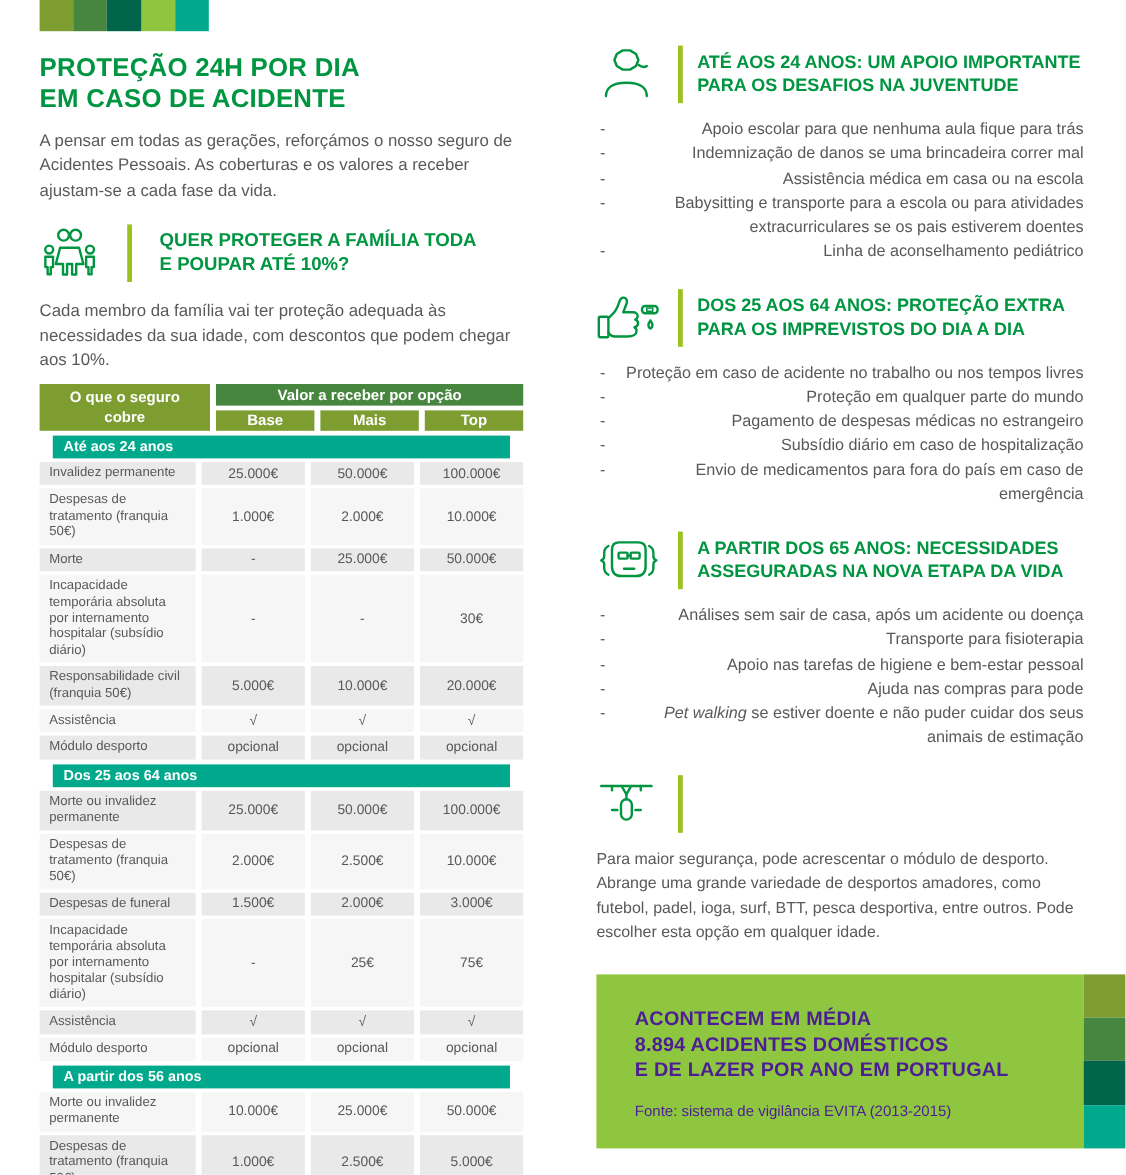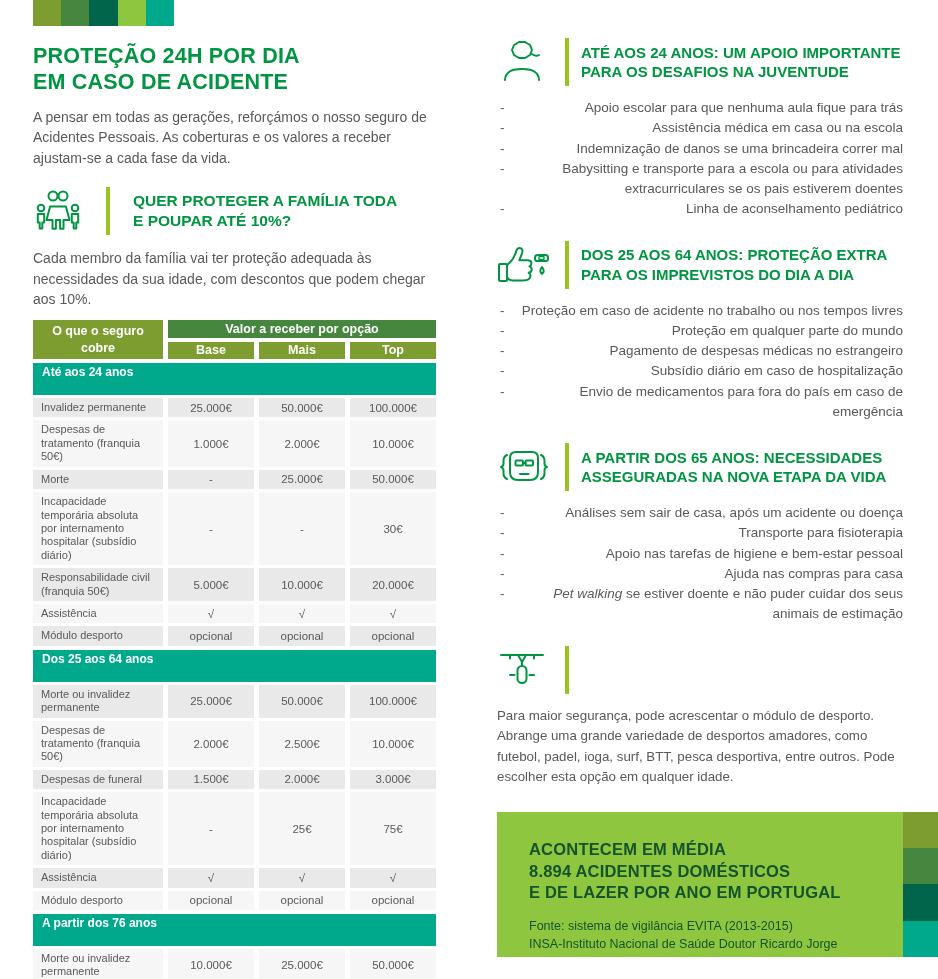--- a/index.html
+++ b/index.html
@@ -21,46 +21,46 @@
 
   .feature-head{display:flex;align-items:stretch;margin-top:19px;gap:11px;}
   .icon-box{display:flex;align-items:center;flex:0 0 auto;}
   .icon-box svg{stroke:var(--green);fill:none;stroke-width:2;stroke-linecap:round;stroke-linejoin:round;}
   .vbar{width:4px;background:var(--lime);margin:0 12px;flex:0 0 auto;}
   .feature-title{font-size:15.5px;font-weight:bold;color:var(--green);line-height:1.3;align-self:center;margin:0;}
   .family-text{margin:13px 0 0;font-size:14px;line-height:1.47;}
 
   .cov-table{margin-top:10px;}
   .thead{display:flex;column-gap:5px;}
-  .th-label{width:130px;background:var(--olive);color:#fff;font-weight:bold;font-size:12.5px;display:flex;align-items:center;justify-content:center;text-align:center;line-height:1.3;padding:2px 16px;}
+  .th-label{width:142px;background:var(--olive);color:#fff;font-weight:bold;font-size:12.5px;display:flex;align-items:center;justify-content:center;text-align:center;line-height:1.3;padding:2px 16px;}
   .th-right{flex:1;}
   .vh{background:var(--forest);color:#fff;font-weight:bold;font-size:12.5px;text-align:center;height:18px;line-height:18px;}
   .opts{display:flex;column-gap:5px;margin-top:4px;}
   .opts>div{flex:1;background:var(--olive);color:#fff;font-weight:bold;font-size:12.5px;text-align:center;height:17px;line-height:17px;}
 
-  .section-bar{background:var(--teal);color:#fff;font-weight:bold;font-size:12px;height:32px;line-height:13px;padding:3px 9px;margin:4px 0 3px;}
+  .section-bar{background:var(--teal);color:#fff;font-weight:bold;font-size:12px;height:19px;line-height:13px;padding:3px 9px;margin:4px 11px 3px;}
   .trow{display:flex;column-gap:5px;margin-bottom:3px;font-size:11px;line-height:1.22;}
   .trow .lbl{width:130px;padding:3px 6px 3px 8px;display:flex;align-items:center;}
   .trow .val{flex:1;display:flex;align-items:center;justify-content:center;text-align:center;font-size:11.5px;}
   .trow.dark>div{background:var(--rowdark);}
   .trow.light>div{background:var(--rowlight);}
 
   
   .col-right{position:absolute;left:497px;top:38px;width:441px;}
   .rsec{width:406px;margin-bottom:21px;}
   .rsec-head{display:flex;align-items:stretch;}
   .rsec-head .icon-box{width:56px;}
   .rtitle{font-size:15px;font-weight:bold;color:var(--green);line-height:1.3;align-self:center;margin:0;}
   .bullets{list-style:none;margin:12px 0 0;padding:0 0 0 2px;font-size:13.5px;line-height:1.5;text-align:right;}
   .bullets li{position:relative;padding-left:13px;}
   .bullets li::before{content:"-";position:absolute;left:1px;}
   .rpara{margin:12px 0 0;font-size:13.3px;line-height:1.55;}
 
   .stats{display:flex;margin-top:24px;height:145px;}
-  .stats-main{flex:1;background:var(--limebox);color:#14532d;padding:27px 10px 0 32px;}
+  .stats-main{flex:1;background:var(--limebox);color:#4c1d95;padding:27px 10px 0 32px;}
   .stats-title{margin:0;font-size:16.5px;font-weight:bold;line-height:1.32;letter-spacing:.2px;}
   .stats-source{margin:13px 0 0;font-size:12.5px;line-height:1.45;}
   .stats-stripes{width:35px;display:flex;flex-direction:column;}
   .stats-stripes>div{flex:1;}
 </style>
 </head>
 <body>
 
 <div class="page">
 
@@ -182,21 +182,21 @@
             <div class="val">√</div>
             <div class="val">√</div>
             <div class="val">√</div>
           </div>
           <div class="trow light">
             <div class="lbl">Módulo desporto</div>
             <div class="val">opcional</div>
             <div class="val">opcional</div>
             <div class="val">opcional</div>
           </div>
-          <div class="section-bar">A partir dos 76 anos</div>
+          <div class="section-bar">A partir dos 56 anos</div>
           <div class="trow light">
             <div class="lbl">Morte ou invalidez permanente</div>
             <div class="val">10.000€</div>
             <div class="val">25.000€</div>
             <div class="val">50.000€</div>
           </div>
           <div class="trow dark">
             <div class="lbl">Despesas de tratamento (franquia 50€)</div>
             <div class="val">1.000€</div>
             <div class="val">2.500€</div>
@@ -216,22 +216,22 @@
             <path d="M17 7 l5-3 6 0 5 3 2 5 -2 5 -5 3 -6 0 -5-3 -2-5 z"></path>
             <path d="M35 16 q4 3 7 1"></path>
             <path d="M8 42 q0-5 4-8 q4-3 13-3 q9 0 13 3 q4 3 4 8"></path>
           </svg>
         </span>
         <span class="vbar"></span>
         <h2 class="rtitle"><span>ATÉ AOS 24 ANOS: UM APOIO IMPORTANTE</span><br><span>PARA OS DESAFIOS NA JUVENTUDE</span></h2>
       </div>
       <ul class="bullets">
           <li>Apoio escolar para que nenhuma aula fique para trás</li>
+          <li>Indemnização de danos se uma brincadeira correr mal</li>
           <li>Assistência médica em casa ou na escola</li>
-          <li>Indemnização de danos se uma brincadeira correr mal</li>
           <li>Babysitting e transporte para a escola ou para atividades extracurriculares se os pais estiverem doentes</li>
           <li>Linha de aconselhamento pediátrico</li>
         </ul>
     </div>
 
     <div class="rsec">
       <div class="rsec-head">
         <span class="icon-box">
           <svg width="54" height="48" viewBox="0 0 54 48">
             <rect x="2" y="23" width="8" height="17" rx="1"></rect>
@@ -266,21 +266,21 @@
             <path d="M23 31 h8.5"></path>
           </svg>
         </span>
         <span class="vbar"></span>
         <h2 class="rtitle"><span>A PARTIR DOS 65 ANOS: NECESSIDADES</span><br><span>ASSEGURADAS NA NOVA ETAPA DA VIDA</span></h2>
       </div>
       <ul class="bullets">
           <li>Análises sem sair de casa, após um acidente ou doença</li>
           <li>Transporte para fisioterapia</li>
           <li>Apoio nas tarefas de higiene e bem-estar pessoal</li>
-          <li>Ajuda nas compras para casa</li>
+          <li>Ajuda nas compras para pode</li>
           <li><em>Pet walking</em> se estiver doente e não puder cuidar dos seus animais de estimação</li>
         </ul>
     </div>
 
     <div class="rsec">
       <div class="rsec-head">
         <span class="icon-box">
           <svg width="50" height="48" viewBox="0 0 50 48">
             <path d="M4 9 h9 v3.5"></path>
             <path d="M46 9 h-9 v3.5"></path>
@@ -293,21 +293,21 @@
           </svg>
         </span>
         <span class="vbar"></span>
       </div>
       <p class="rpara">Para maior segurança, pode acrescentar o módulo de desporto. Abrange uma grande variedade de desportos amadores, como futebol, padel, ioga, surf, BTT, pesca desportiva, entre outros. Pode escolher esta opção em qualquer idade.</p>
     </div>
 
     <div class="stats">
       <div class="stats-main">
         <h2 class="stats-title"><span>ACONTECEM EM MÉDIA</span><br><span>8.894 ACIDENTES DOMÉSTICOS</span><br><span>E DE LAZER POR ANO EM PORTUGAL</span></h2>
-        <p class="stats-source"><span>Fonte: sistema de vigilância EVITA (2013-2015)</span><br><span>INSA-Instituto Nacional de Saúde Doutor Ricardo Jorge</span></p>
+        <p class="stats-source"><span>Fonte: sistema de vigilância EVITA (2013-2015)</span><br></p>
       </div>
       <div class="stats-stripes">
           <div style="background: rgb(125, 157, 49);"></div>
           <div style="background: rgb(70, 134, 63);"></div>
           <div style="background: rgb(0, 101, 74);"></div>
           <div style="background: rgb(0, 169, 140);"></div>
         </div>
     </div>
 
   </div>

